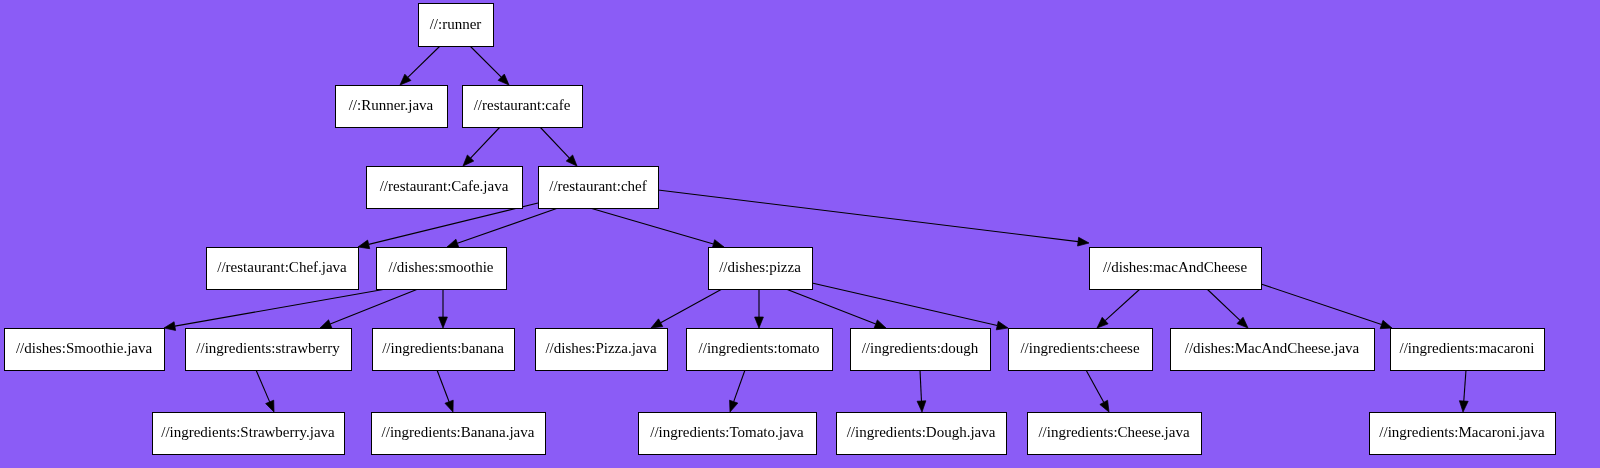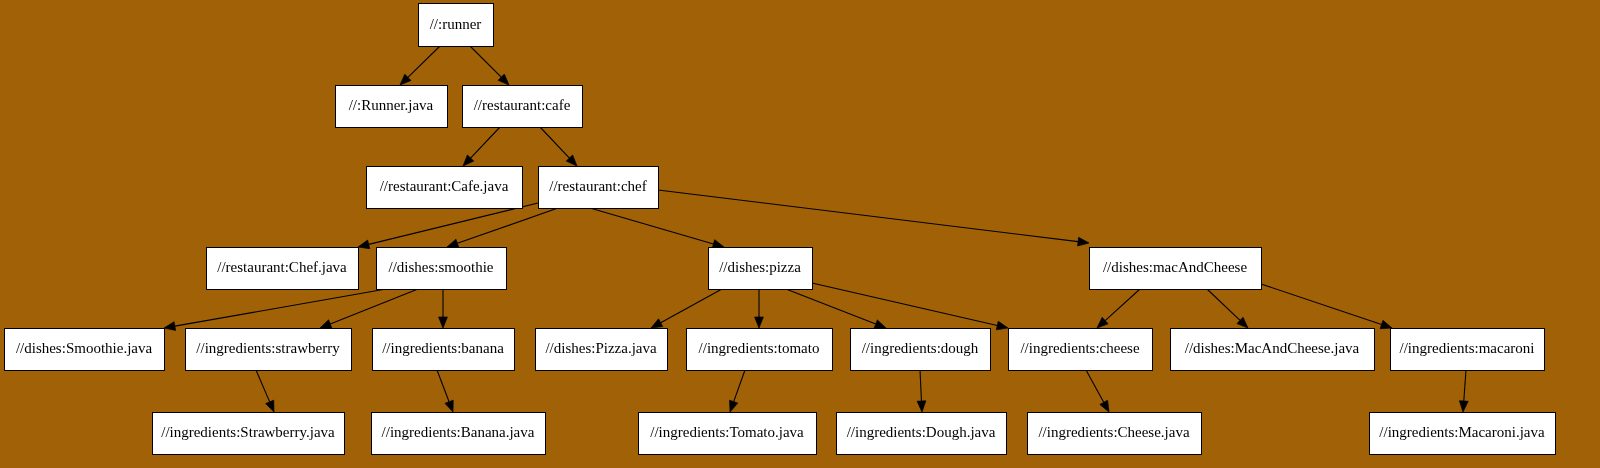--- a/index.html
+++ b/index.html
@@ -4,21 +4,21 @@
 <style>
   html, body {
     margin: 0;
     padding: 0;
     background: #ffffff;
   }
   #graph-root {
     position: relative;
     width: 1600px;
     height: 468px;
-    background: #a16207;
+    background: #8b5cf6;
     font-family: "Liberation Serif", "DejaVu Serif", serif;
     overflow: hidden;
   }
   #graph-svg {
     position: absolute;
     left: 0;
     top: 0;
     width: 1600px;
     height: 468px;
     display: block;

